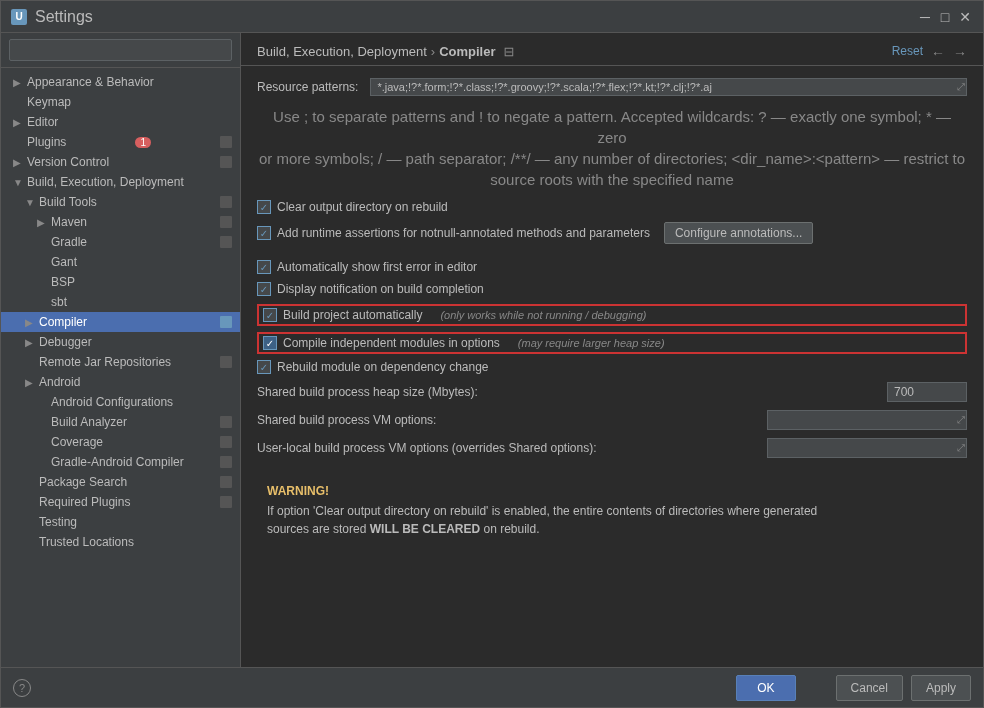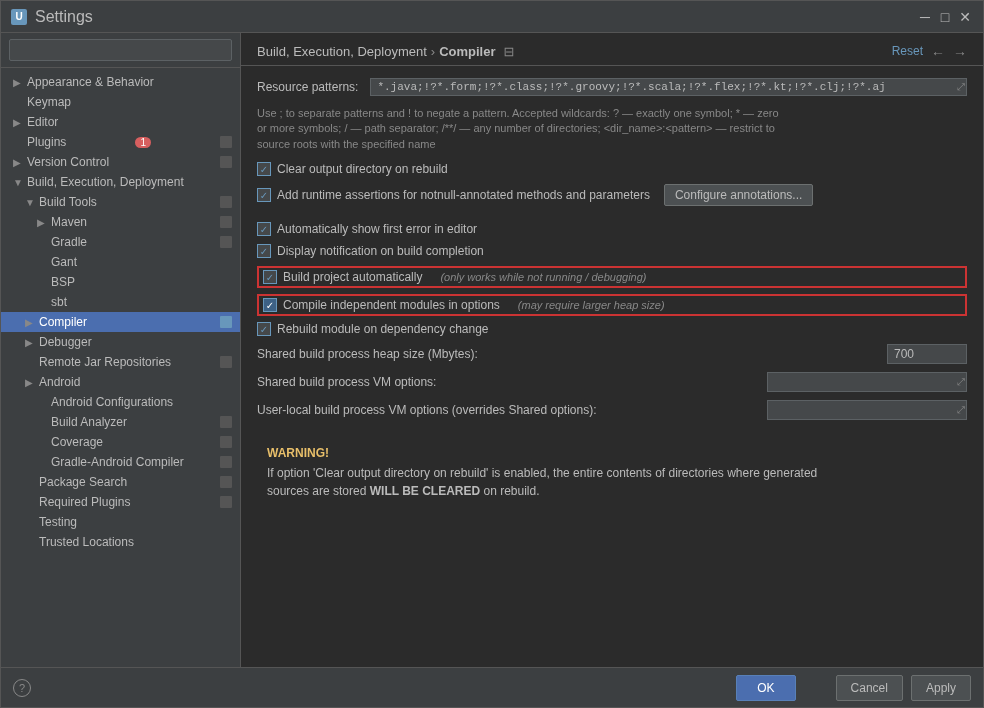--- a/index.html
+++ b/index.html
@@ -226,38 +226,38 @@
     }
 
     .resource-input {
       width: 100%;
       background: #45484a;
       border: 1px solid #5c6164;
       color: #bbbbbb;
       padding: 2px 6px;
       font-size: 11px;
       outline: none;
-      font-family: Liberation Mono, monospace;
     }
 
     .resource-expand {
       position: absolute;
       right: 2px;
       top: 50%;
       transform: translateY(-50%);
       color: #888;
       font-size: 10px;
     }
 
     .hint-text {
-      font-size: 11px;
+      font-size: 15px;
       color: #888;
       line-height: 1.4;
       margin-bottom: 10px;
       padding-left: 0;
+      text-align: center;
     }
 
     
     .checkbox-row {
       display: flex;
       align-items: center;
       margin-bottom: 8px;
       gap: 6px;
     }
 

